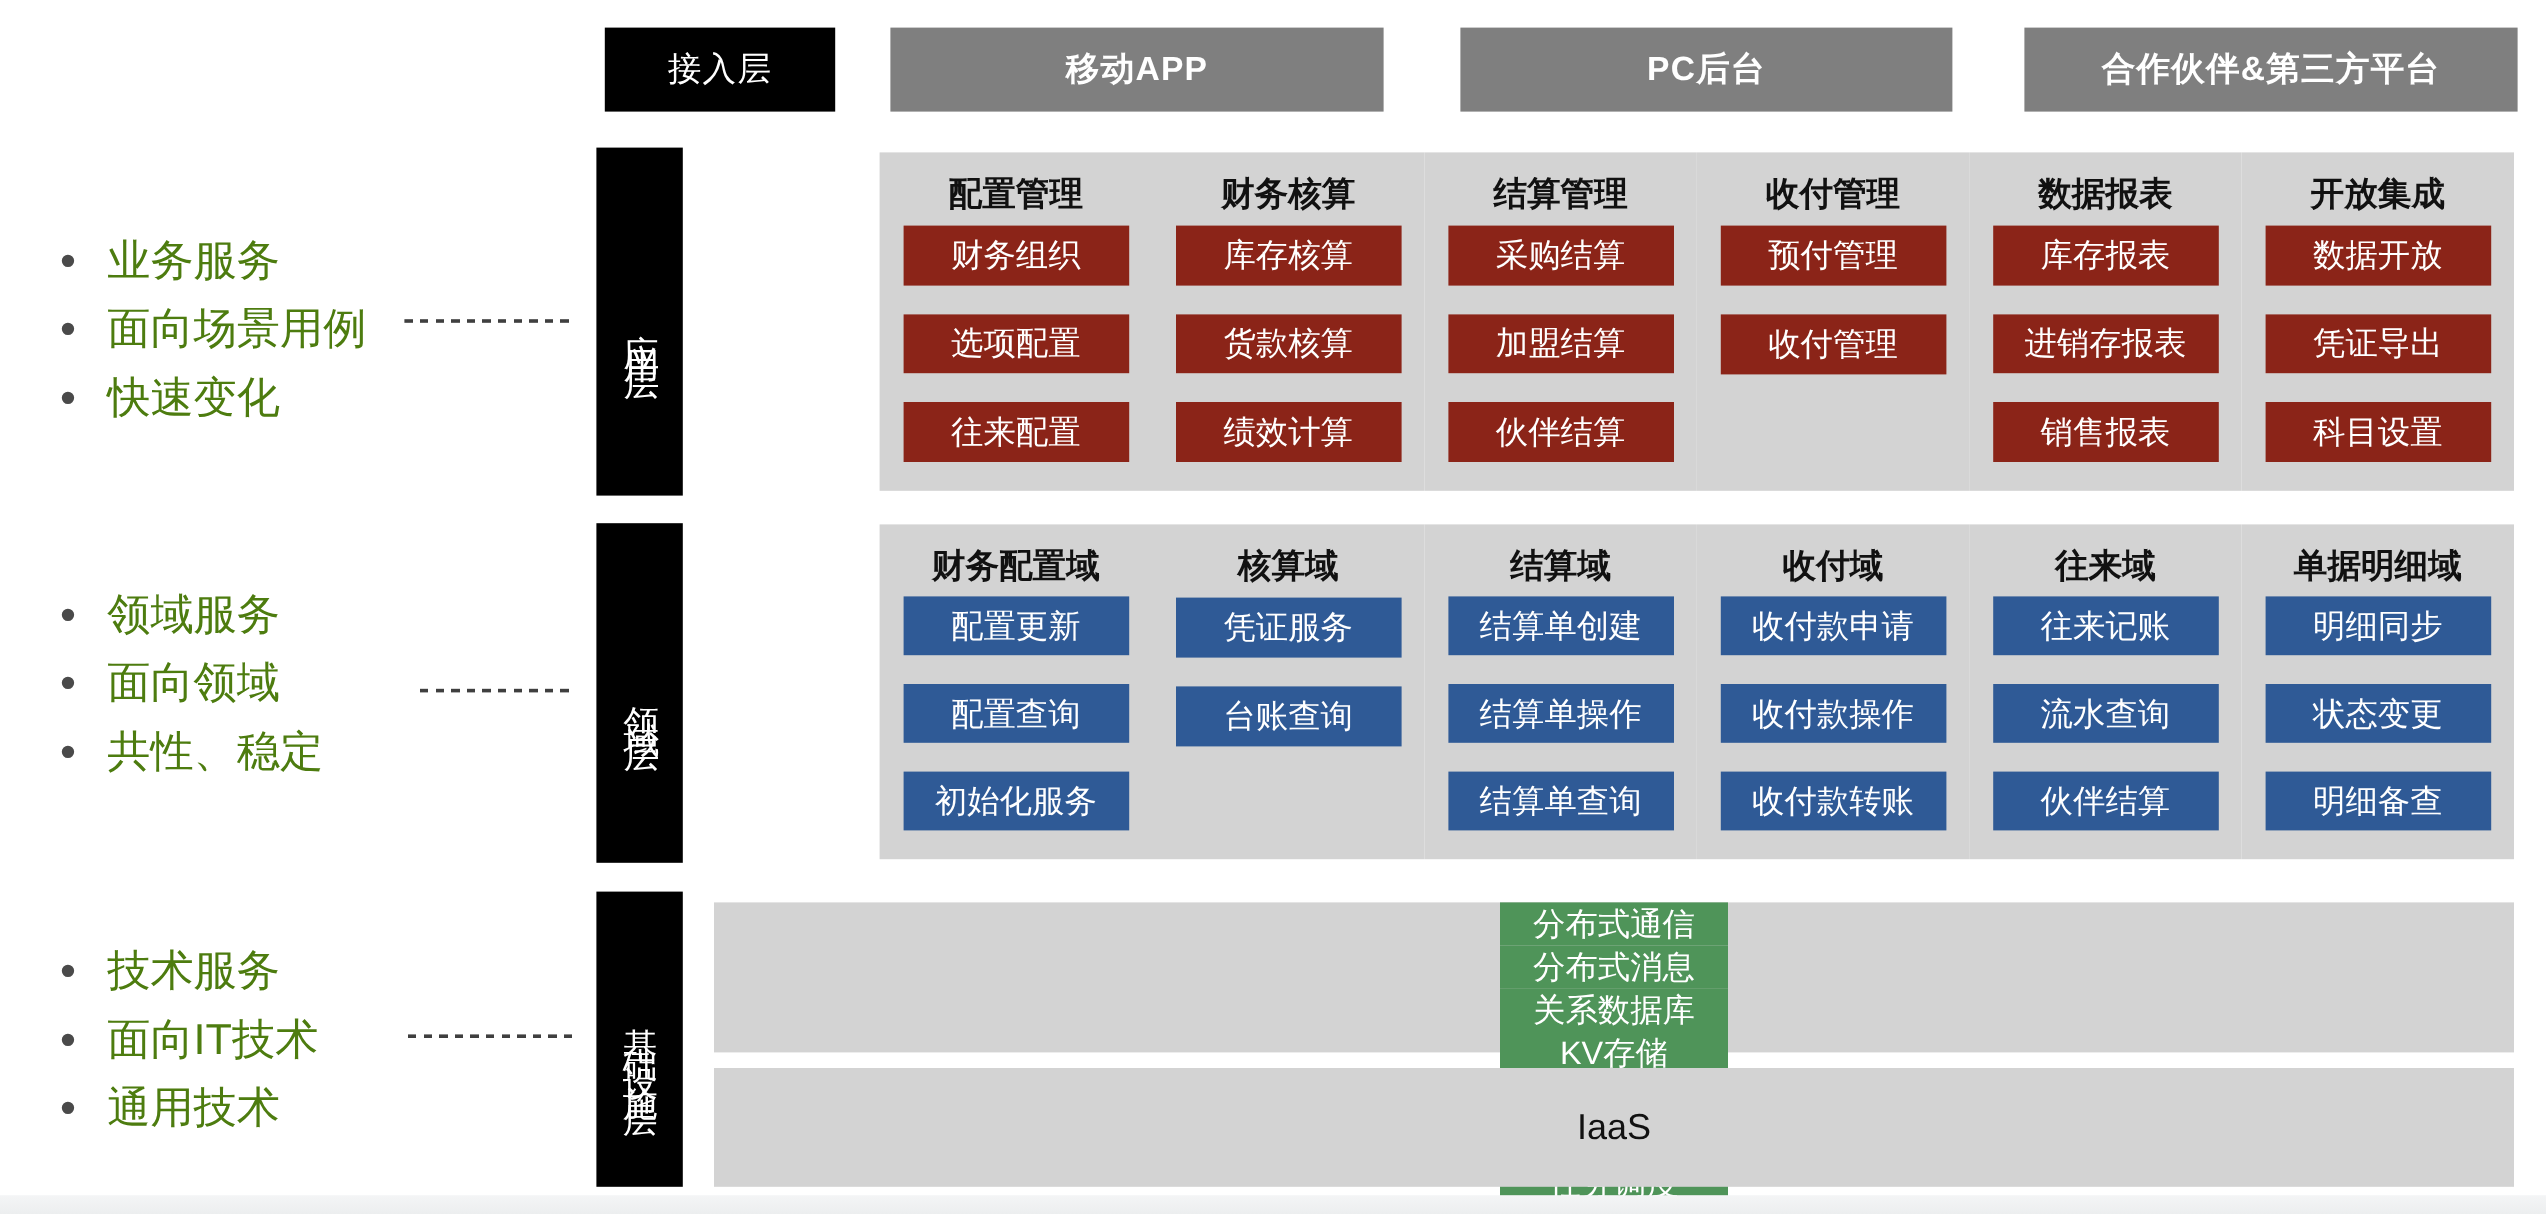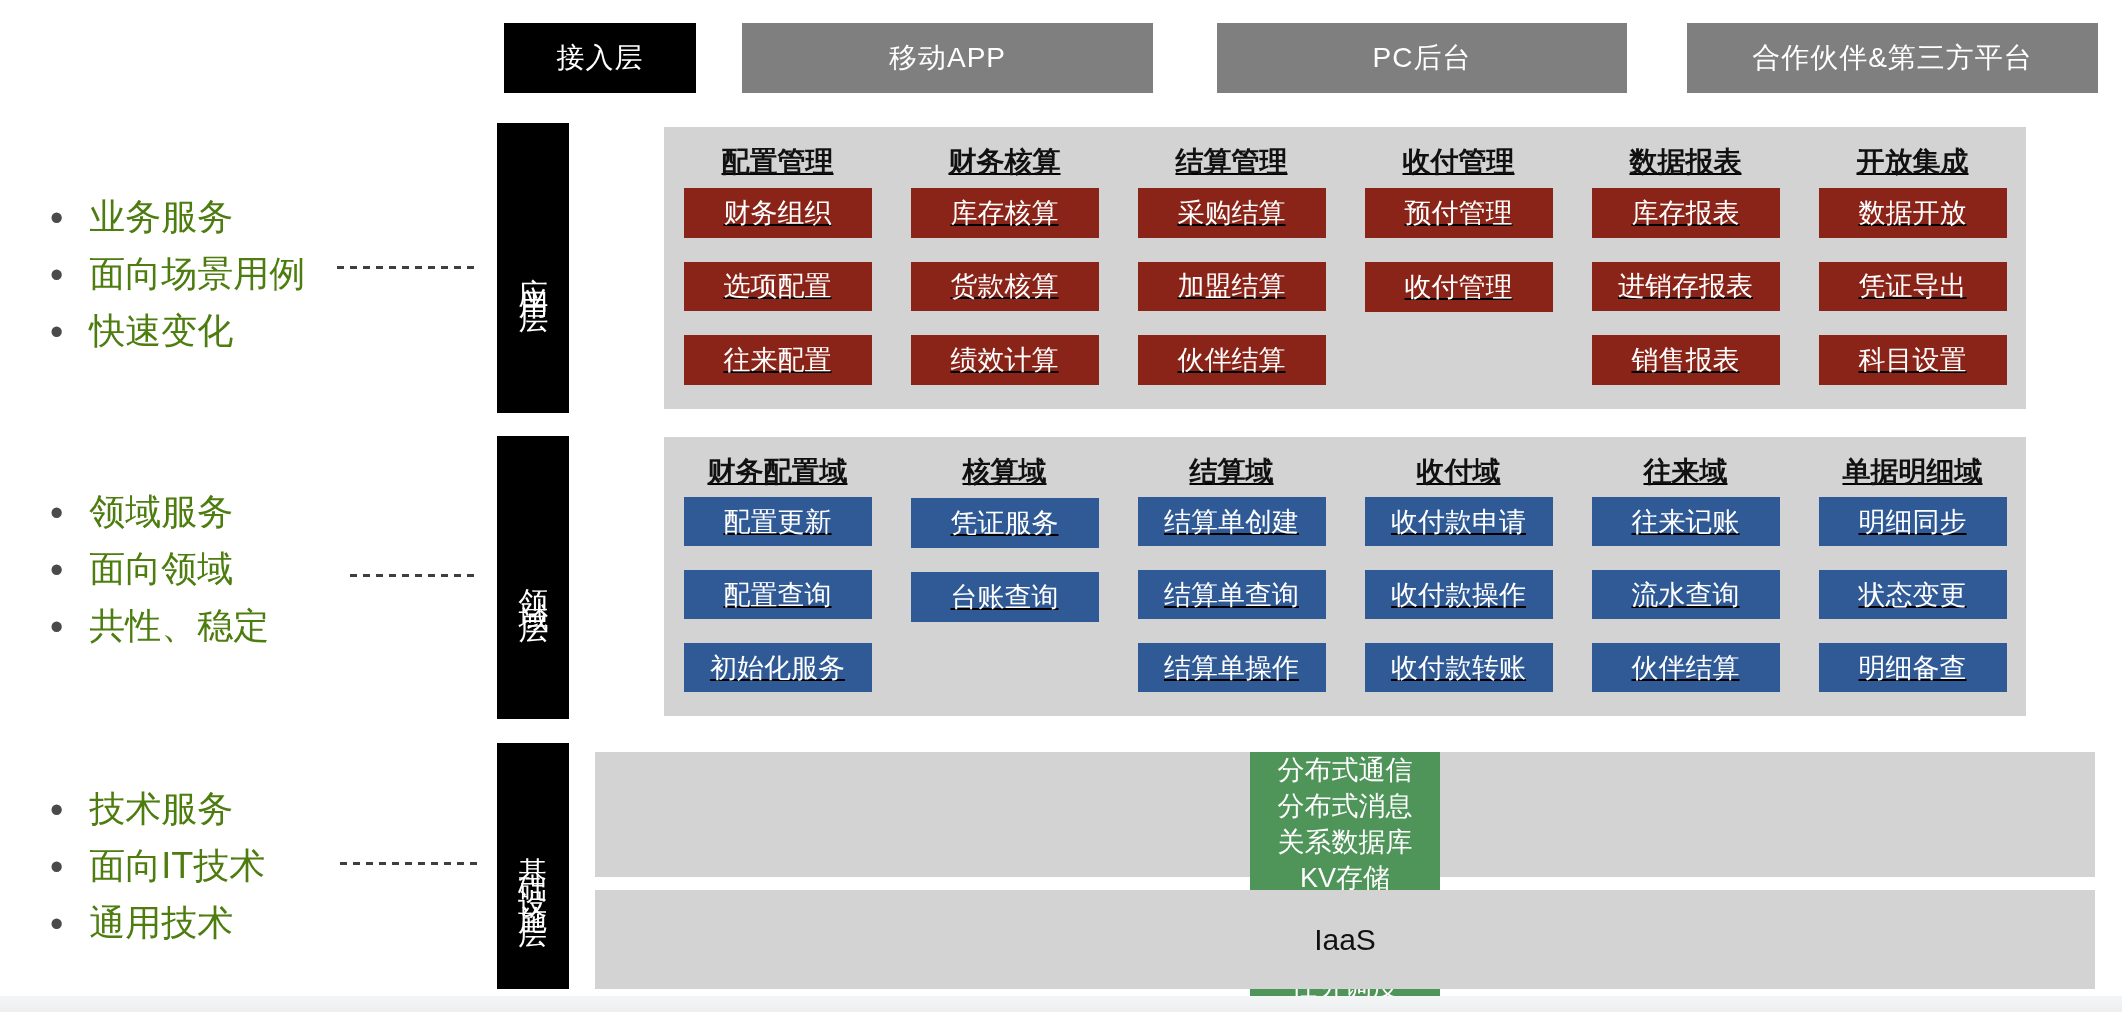--- a/index.html
+++ b/index.html
@@ -4,31 +4,31 @@
 <style>
   html, body { margin: 0; padding: 0; background: #ffffff; }
   body { width: 2122px; height: 1012px; font-family: "Liberation Sans", sans-serif; }
   .canvas { position: relative; width: 2122px; height: 1012px; background: #ffffff; overflow: hidden; }
   .abs { position: absolute; box-sizing: border-box; }
 
   
   .topbox { display: flex; align-items: center; justify-content: center;
             color: #ffffff; font-size: 28px; letter-spacing: 1px; }
   .topbox.access { background: #000000; }
-  .topbox.channel { background: #7f7f7f; }
+  .topbox.channel { background: #7f7f7f; font-weight: bold; }
 
   
   .layerbar { background: #000000; color: #ffffff; display: flex;
               align-items: center; justify-content: center; }
   .vlabel { writing-mode: vertical-lr; text-orientation: upright;
             font-size: 30px; letter-spacing: 14px; padding-top: 14px; }
   .vlabel.long { letter-spacing: 16px; padding-top: 16px; font-size: 29px; }
 
   
-  .colrow { display: flex; justify-content: center; text-decoration: underline; }
+  .colrow { display: flex; justify-content: flex-end; }
   .col { width: 227px; background: #d3d3d3; display: flex; flex-direction: column;
          align-items: center; padding-top: 13px; box-sizing: border-box; }
   .col-h { font-size: 28px; font-weight: 700; color: #111111; height: 44px;
            display: flex; align-items: center; margin-bottom: 4px; white-space: nowrap; }
   .cell { width: 188px; height: 50px; display: flex; align-items: center; justify-content: center;
           color: #ffffff; font-size: 27px; margin-bottom: 24px; white-space: nowrap; }
   .app .cell { background: #8b2418; }
   .dom .cell { background: #2f5a96; }
 
   
@@ -135,22 +135,22 @@
       <div class="cell">初始化服务</div>
     </div>
     <div class="col">
       <div class="col-h">核算域</div>
       <div class="cell">凭证服务</div>
       <div class="cell">台账查询</div>
     </div>
     <div class="col">
       <div class="col-h">结算域</div>
       <div class="cell">结算单创建</div>
+      <div class="cell">结算单操作</div>
       <div class="cell">结算单查询</div>
-      <div class="cell">结算单操作</div>
     </div>
     <div class="col">
       <div class="col-h">收付域</div>
       <div class="cell">收付款申请</div>
       <div class="cell">收付款操作</div>
       <div class="cell">收付款转账</div>
     </div>
     <div class="col">
       <div class="col-h">往来域</div>
       <div class="cell">往来记账</div>

